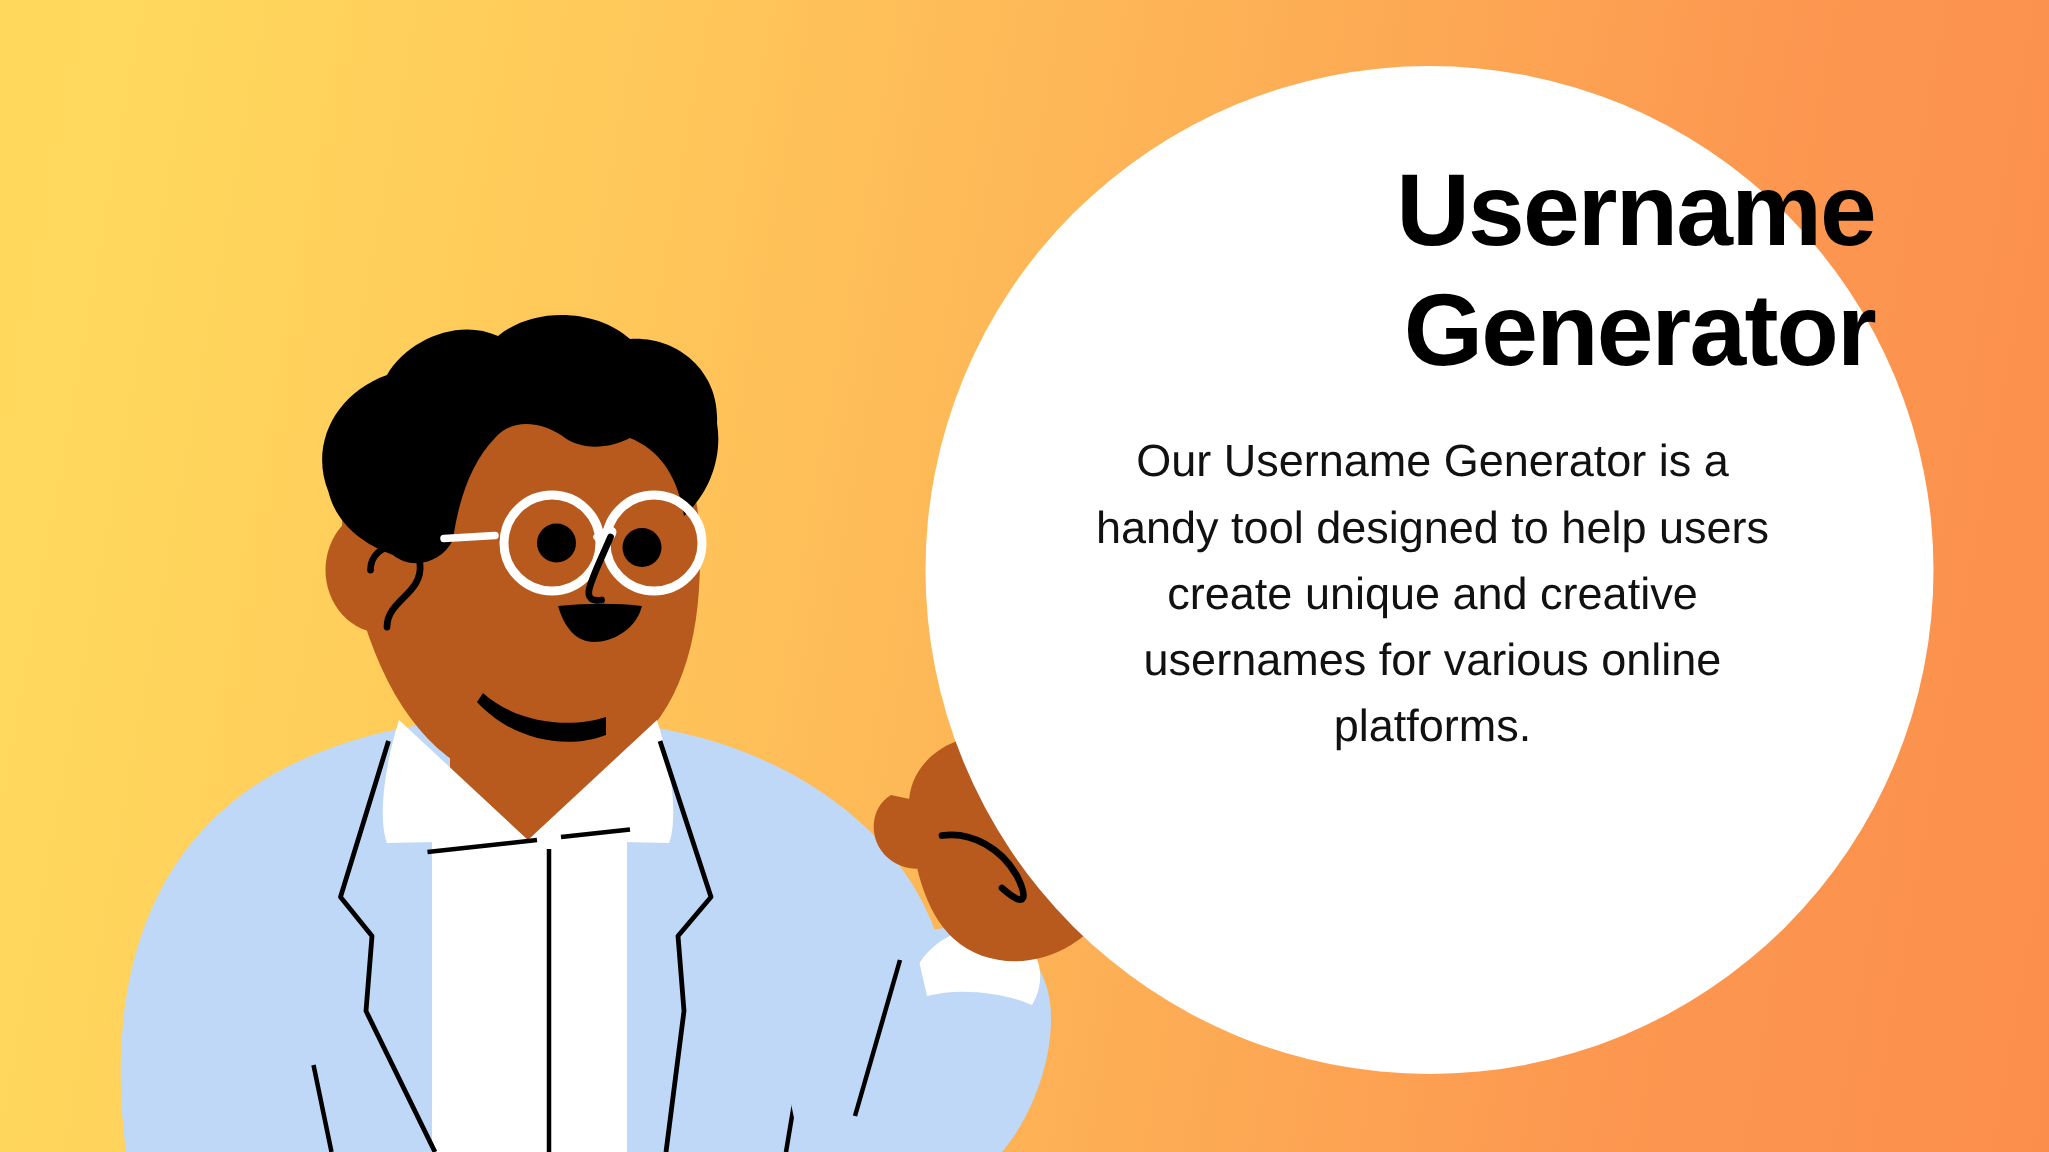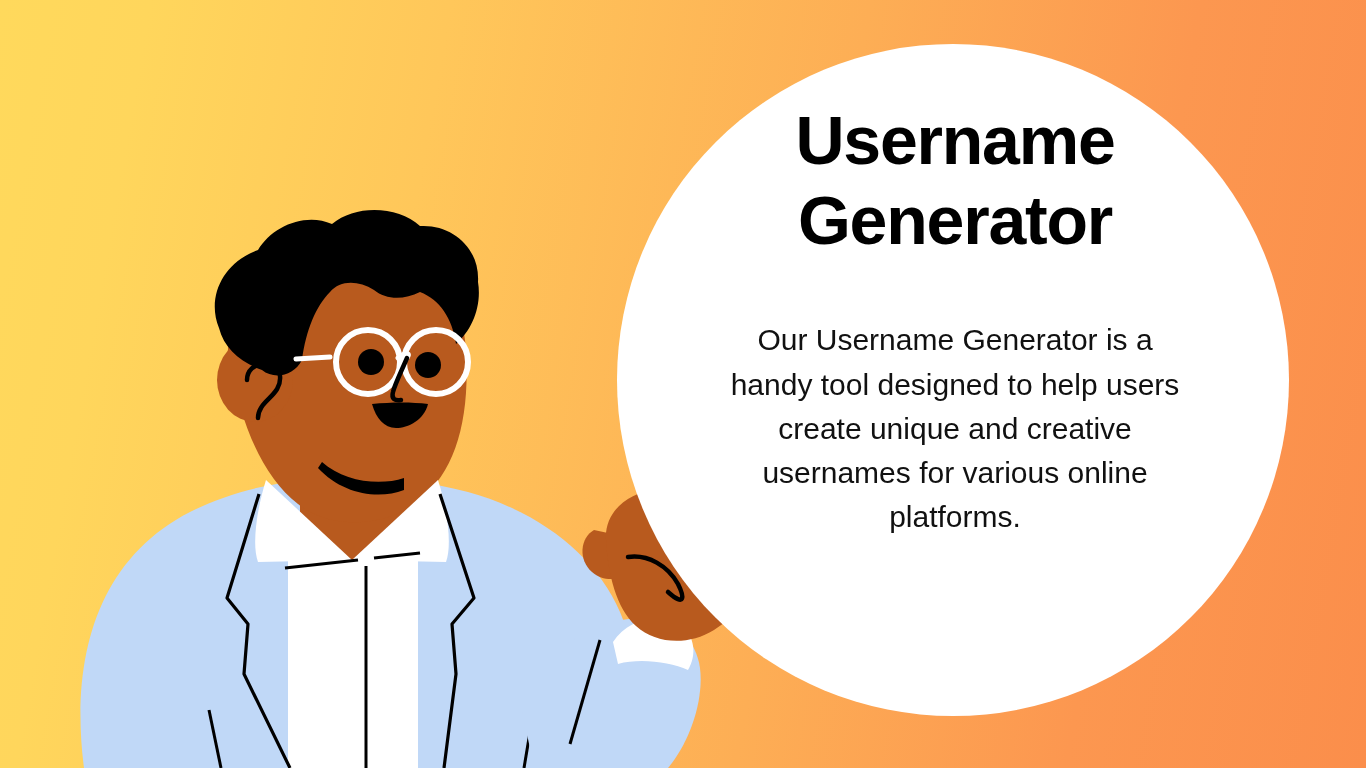--- a/index.html
+++ b/index.html
@@ -47,24 +47,25 @@
 
   .title {
     margin: 0;
     color: #000000;
     font-family: "Liberation Sans", sans-serif;
     font-weight: 700;
     font-size: 68px;
     line-height: 1.18;
     letter-spacing: -1.2px;
     white-space: pre-line;
+    text-align: right;
   }
 
   .body-copy {
-    margin: 58px auto 0 auto;
+    margin: 26px auto 0 auto;
     width: 470px;
     color: #111111;
     font-family: "Liberation Sans", sans-serif;
     font-weight: 400;
     font-size: 30px;
     line-height: 1.47;
   }
 
   
   .illustration {

